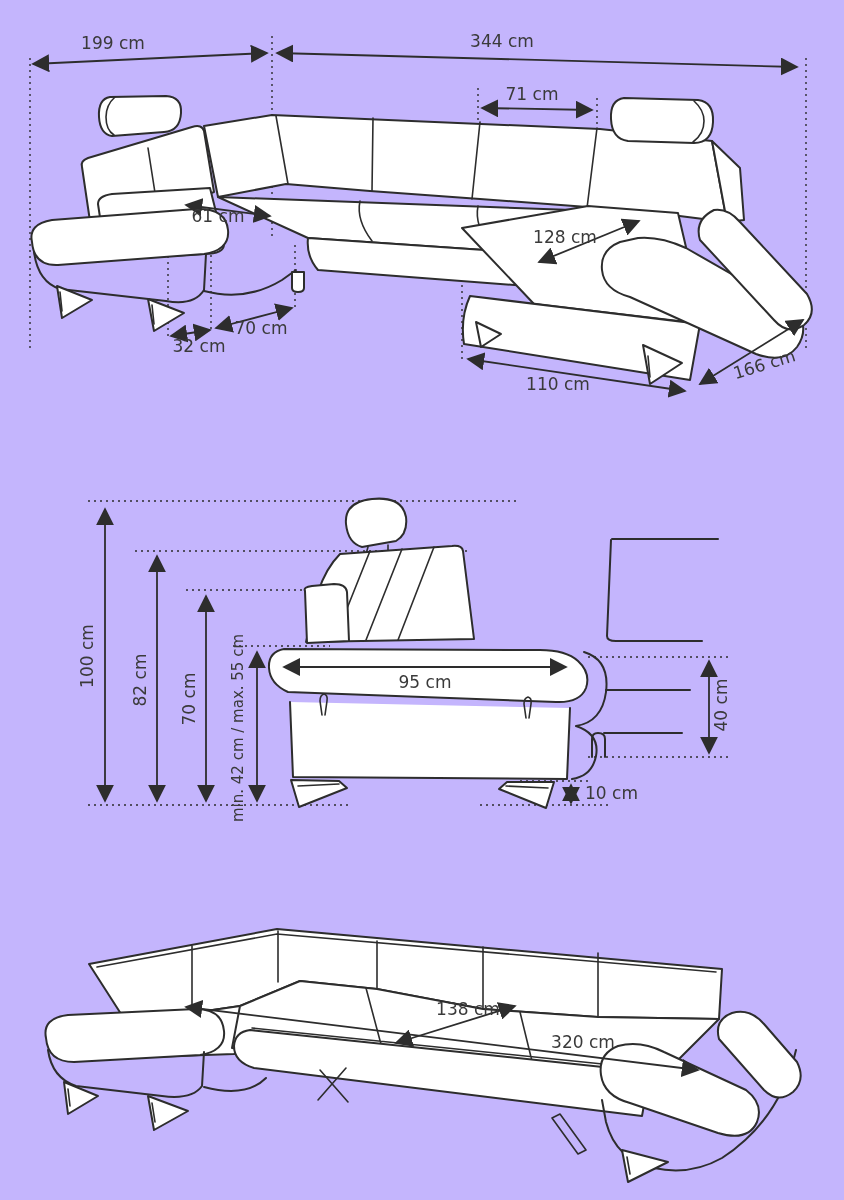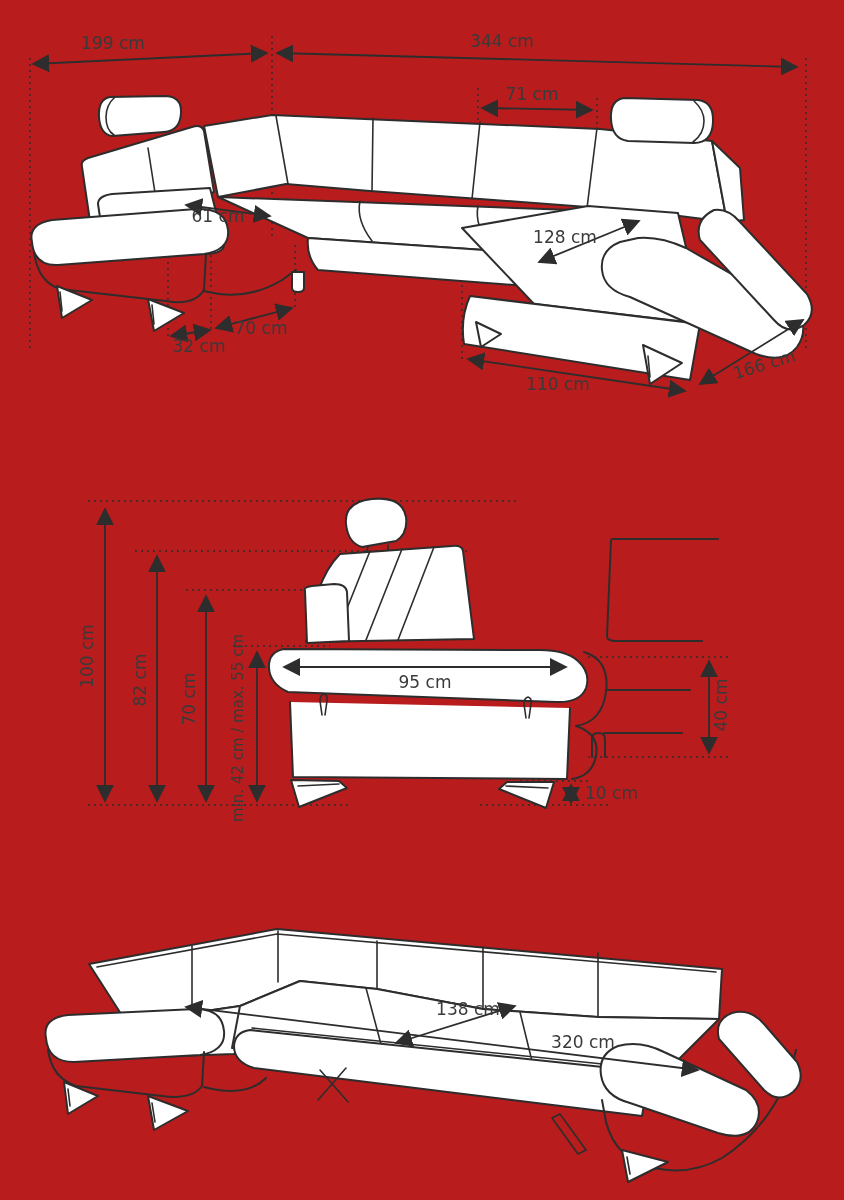--- a/index.html
+++ b/index.html
@@ -1,16 +1,16 @@
 <!DOCTYPE html>
 <html><head>
 <meta charset="utf-8">
 <style>
   html,body{margin:0;padding:0;background:#ffffff;}
-  .wrap{width:844px;height:1200px;background:#b91c1c;overflow:hidden;text-decoration:underline;}
+  .wrap{width:844px;height:1200px;background:#c4b5fd;overflow:hidden;text-decoration:underline;}
   svg{display:block;}
   .ln{fill:none;stroke:#2d2d2d;stroke-width:2;stroke-linecap:round;stroke-linejoin:round;}
   .fw{fill:#ffffff;stroke:#2d2d2d;stroke-width:2;stroke-linecap:round;stroke-linejoin:round;}
   .thin{fill:none;stroke:#2d2d2d;stroke-width:1.6;stroke-linecap:round;}
   .dsh{fill:none;stroke:#2d2d2d;stroke-width:1.4;stroke-dasharray:2 4;}
   .dim{fill:none;stroke:#2d2d2d;stroke-width:1.8;}
   text.dl{font-family:"DejaVu Sans","Liberation Sans",sans-serif;font-size:17px;fill:#3a3a3a;}
   text.dls{font-family:"DejaVu Sans","Liberation Sans",sans-serif;font-size:15px;fill:#3a3a3a;}
 </style>
 </head>

